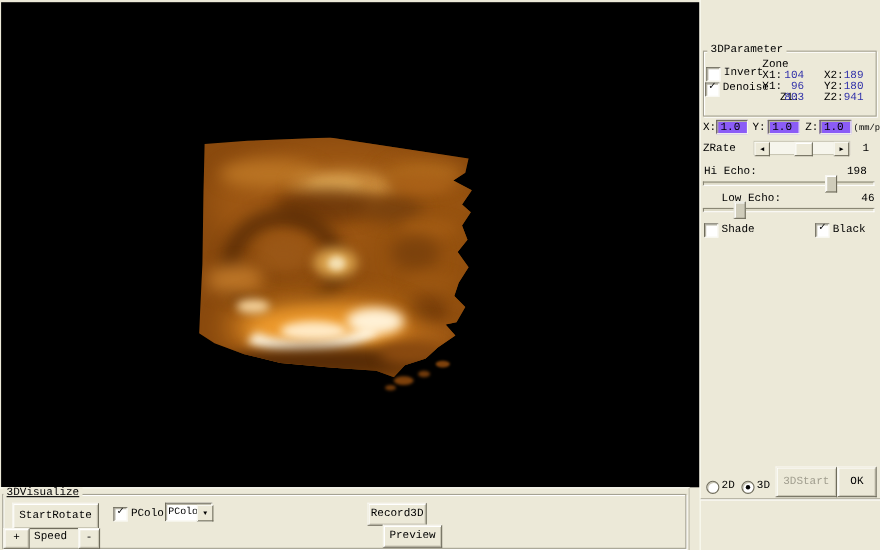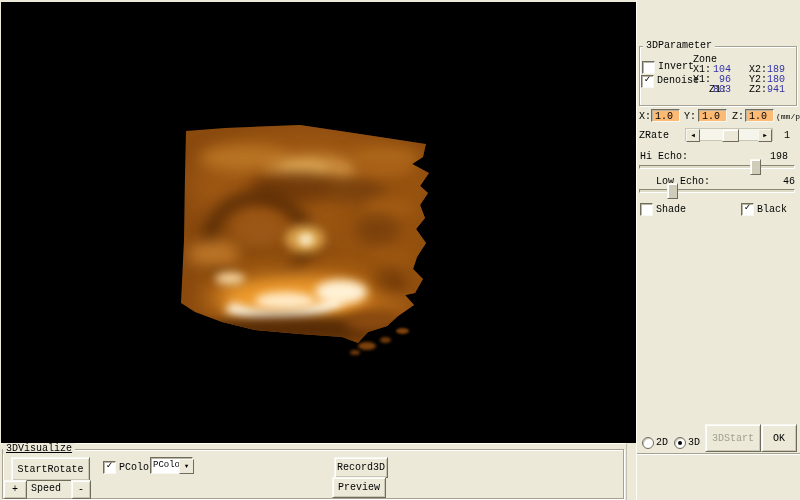--- a/index.html
+++ b/index.html
@@ -40,21 +40,21 @@
     box-shadow:inset 1px 1px 0 #b8b5a4;
     font-size:10px;line-height:10px;text-align:center;color:#000;
   }
   .check-glyph{position:relative;top:-1px;left:0;font-weight:bold;}
   .radio{
     position:absolute;width:10px;height:10px;border-radius:50%;background:#fff;
     border:1px solid #6f6c5c;box-shadow:inset 1px 1px 0 #c9c6b4;
   }
   .radio .dot{position:absolute;left:3px;top:3px;width:4px;height:4px;border-radius:50%;background:#000;}
   .field{
-    position:absolute;background:#fdba74;
+    position:absolute;background:#8b5cf6;
     border:1px solid;border-color:#6f6c5c #f8f7f0 #f8f7f0 #6f6c5c;
     box-shadow:inset 1px 1px 0 #b8b5a4;
     font-size:10px;line-height:11px;padding:1px 0 0 3px;box-sizing:border-box;color:#000;
   }
   .label{position:absolute;white-space:nowrap;}
   .blue{color:#3333aa;}
   .groupbox{
     position:absolute;border:1px solid #a5a293;
     box-shadow:inset 1px 1px 0 #fff,1px 1px 0 #fff;
   }
@@ -227,14 +227,14 @@
 
   <div class="checkbox" style="left:103px;top:17px;"><span class="check-glyph">✓</span></div>
   <span class="label" style="left:119px;top:18px;">PColor</span>
 
   <div class="combo-field" style="left:150px;top:13px;width:43px;height:17px;">
     <span>PColor</span>
   </div>
   <div class="combo-arrow" style="left:179px;top:15px;height:13px;">▼</div>
 
   <div class="btn" style="left:334px;top:13px;width:52px;height:19px;">Record3D</div>
-  <div class="btn" style="left:332px;top:33px;width:52px;height:19px;text-align:center;">Preview</div>
+  <div class="btn" style="left:348px;top:33px;width:52px;height:19px;text-align:center;">Preview</div>
 </div>
 
 </body></html>

